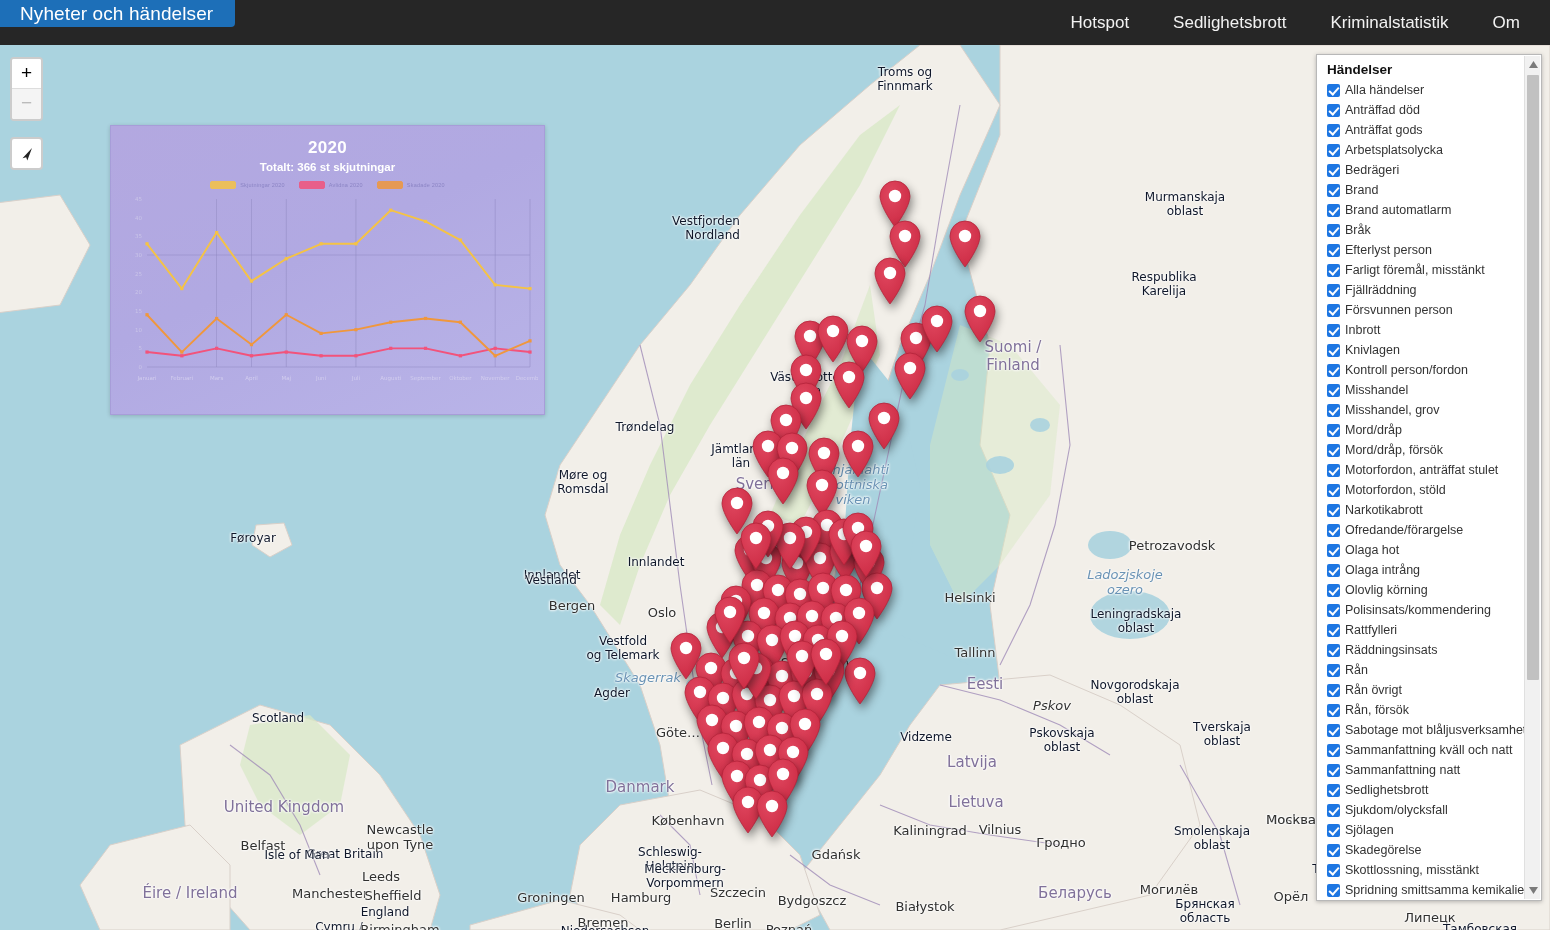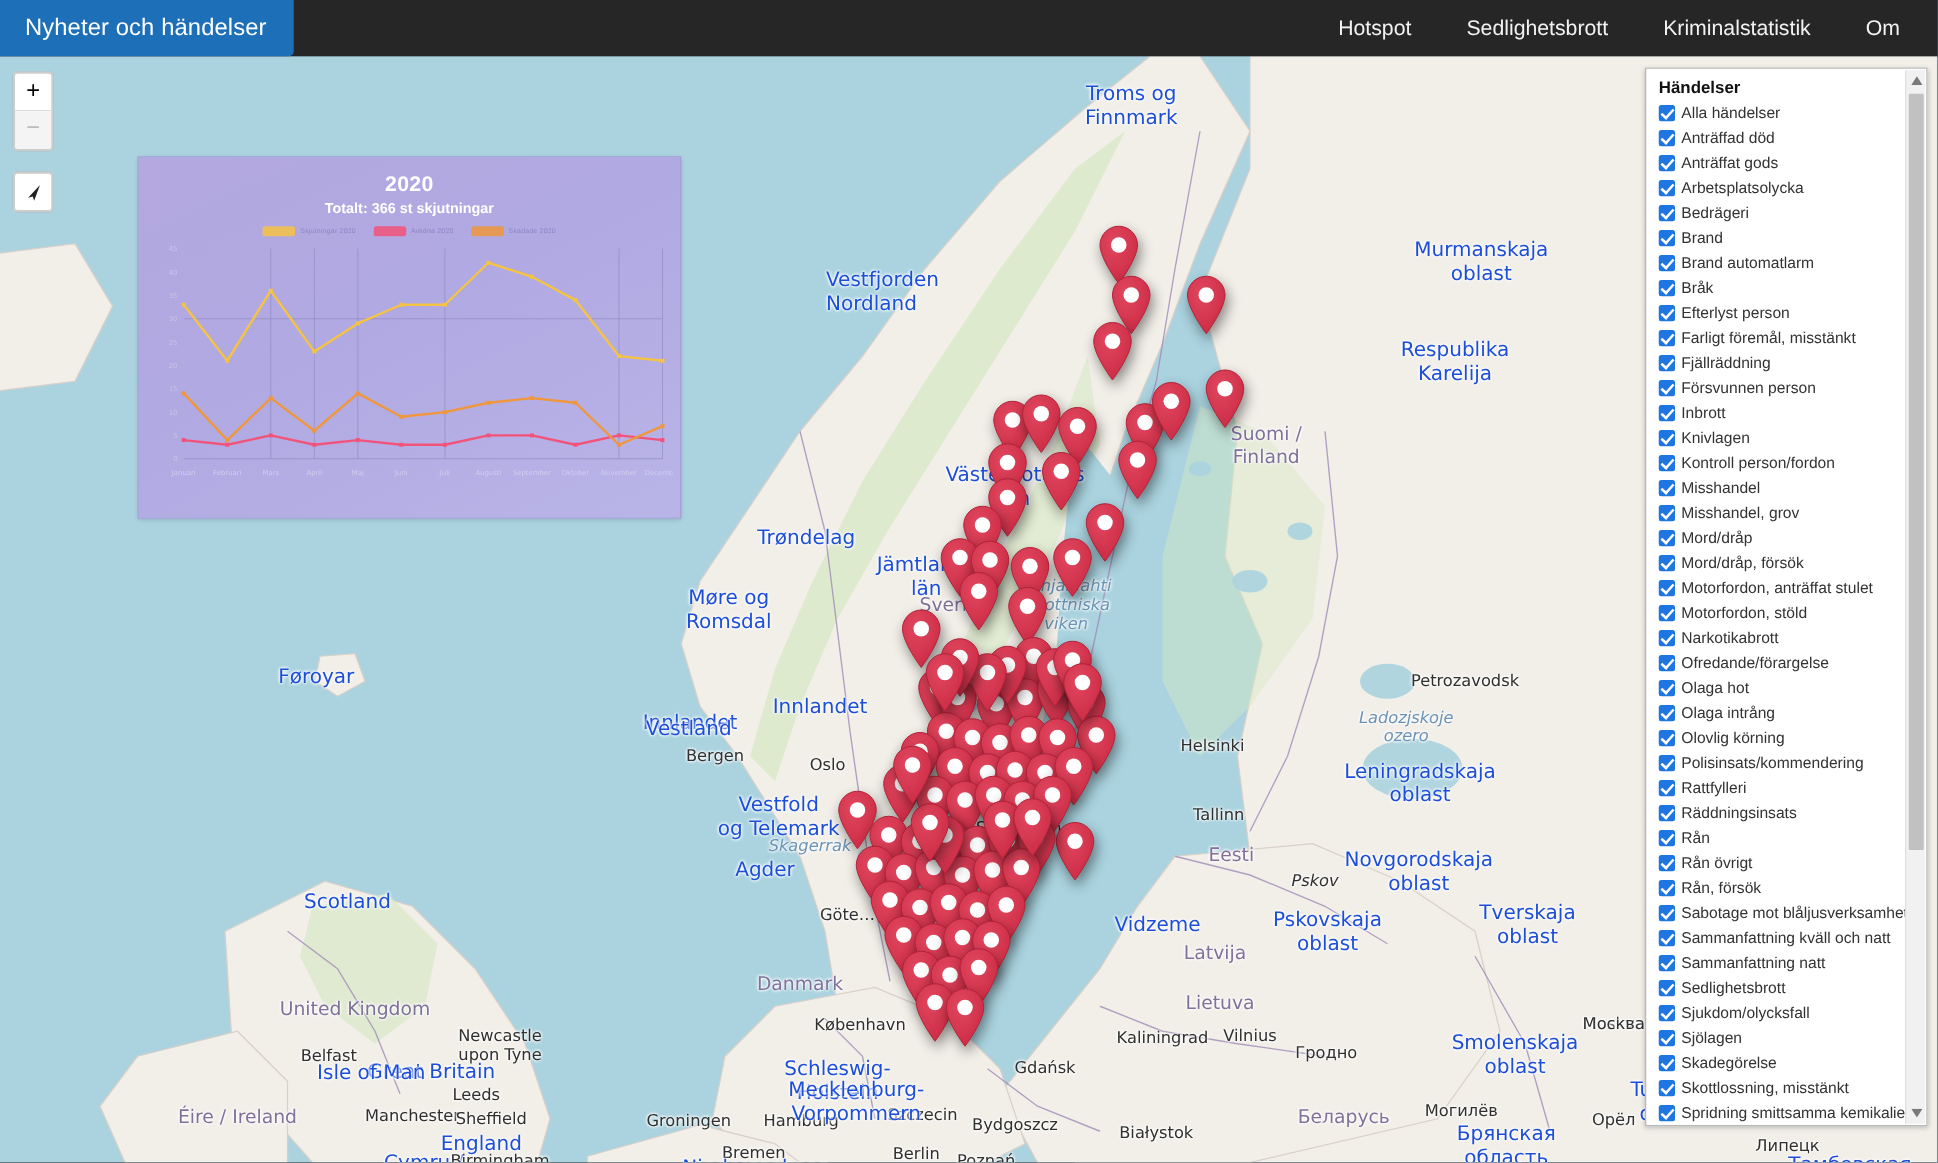--- a/index.html
+++ b/index.html
@@ -18,21 +18,21 @@
     position: absolute; top: 0; left: 0; width: 1550px; height: 45px;
     background: #262626; z-index: 50;
     display: flex; align-items: stretch;
   }
   #brand-tab {
     background: #1d6fb8; color: #fff;
     display: flex; align-items: center;
     padding: 0 22px 0 20px;
     font-size: 19px; letter-spacing: .1px;
     border-radius: 0 0 4px 0;
-    height: 45px;
+    height: 27px;
     white-space: nowrap;
   }
   #nav-links {
     margin-left: auto; display: flex; align-items: center;
     padding-right: 8px; gap: 0;
   }
   .nav-link {
     color: #f2f2f2; font-size: 17px; padding: 0 22px;
     line-height: 45px; white-space: nowrap; cursor: pointer;
   }
@@ -48,21 +48,21 @@
 
   .maplabel {
     position: absolute; color: #7b6a85; font-size: 13px;
     font-family: "DejaVu Sans", sans-serif;
     text-shadow: 0 0 3px #fff, 0 0 3px #fff, 0 0 2px #fff;
     white-space: nowrap; pointer-events: none;
   }
   .maplabel.country { color: #80719a; font-size: 15px; }
   .maplabel.city { color: #30302f; font-size: 13px; }
   .maplabel.water { color: #6a93b5; font-style: italic; font-size: 13px; }
-  .maplabel.region { color: #1d4ed8; font-size: 16px; }
+  .maplabel.region { color: #0f172a; font-size: 12px; }
 
   
   #zoomctl {
     position: absolute; top: 12px; left: 10px; z-index: 30;
     width: 33px;
     border: 2px solid rgba(0,0,0,.2); border-radius: 4px;
     background: #fff; overflow: hidden;
   }
   .zbtn {
     display: block; width: 29px; height: 30px; line-height: 28px;
@@ -215,21 +215,21 @@
         <ellipse cx="1000" cy="420" rx="14" ry="9"></ellipse>
         <ellipse cx="1040" cy="380" rx="10" ry="7"></ellipse>
         <ellipse cx="960" cy="330" rx="9" ry="6"></ellipse>
         <ellipse cx="770" cy="520" rx="12" ry="7"></ellipse>
         <ellipse cx="700" cy="640" rx="14" ry="8"></ellipse>
       </g>
     </svg>
 
     <div id="map-labels">
         <div class="maplabel region" style="left: 905px; top: 20px; transform: translateX(-50%); text-align: center;">Troms og<br>Finnmark</div>
-        <div class="maplabel region" style="left: 706px; top: 169px; transform: translateX(-50%); text-align: left;">Vestfjorden<br>Nordland</div>
+        <div class="maplabel region" style="left: 706px; top: 169px; transform: translateX(-50%); text-align: right;">Vestfjorden<br>Nordland</div>
         <div class="maplabel region" style="left: 1185px; top: 145px; transform: translateX(-50%); text-align: center;">Murmanskaja<br>oblast</div>
         <div class="maplabel country" style="left: 1013px; top: 293px; transform: translateX(-50%); text-align: center;">Suomi /<br>Finland</div>
         <div class="maplabel region" style="left: 812px; top: 325px; transform: translateX(-50%); text-align: center;">Västerbottens<br>län</div>
         <div class="maplabel region" style="left: 1164px; top: 225px; transform: translateX(-50%); text-align: center;">Respublika<br>Karelija</div>
         <div class="maplabel region" style="left: 645px; top: 375px; transform: translateX(-50%); text-align: center;">Trøndelag</div>
         <div class="maplabel region" style="left: 741px; top: 397px; transform: translateX(-50%); text-align: center;">Jämtlands<br>län</div>
         <div class="maplabel country" style="left: 764px; top: 430px; transform: translateX(-50%); text-align: center;">Sverige</div>
         <div class="maplabel water" style="left: 853px; top: 417px; transform: translateX(-50%); text-align: center;">Pohjanlahti<br>- Bottniska<br>viken</div>
         <div class="maplabel region" style="left: 583px; top: 423px; transform: translateX(-50%); text-align: center;">Møre og<br>Romsdal</div>
         <div class="maplabel city" style="left: 1172px; top: 493px; transform: translateX(-50%); text-align: center;">Petrozavodsk</div>

